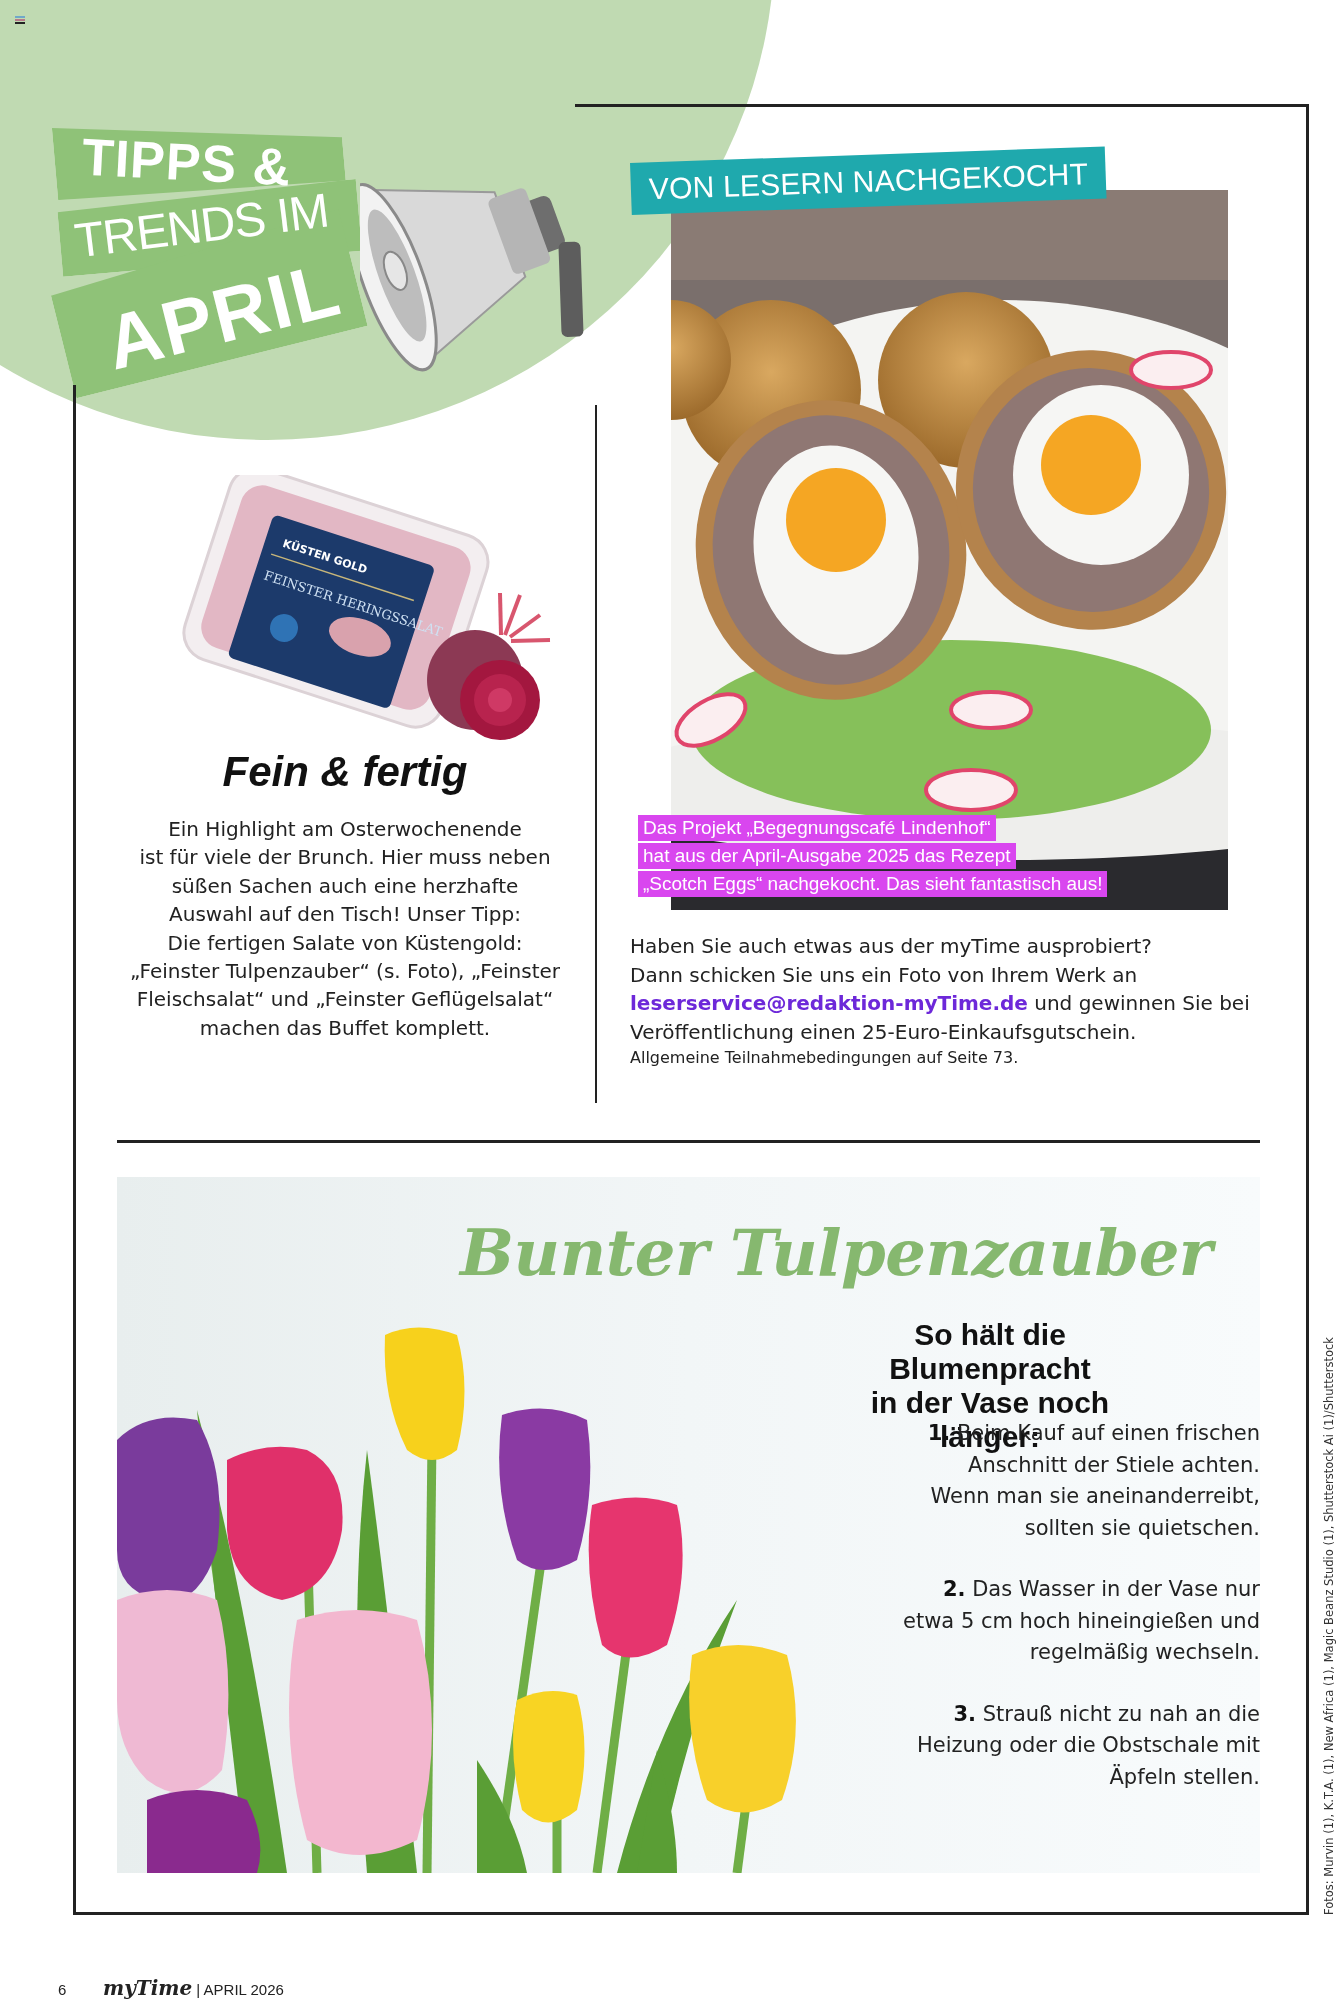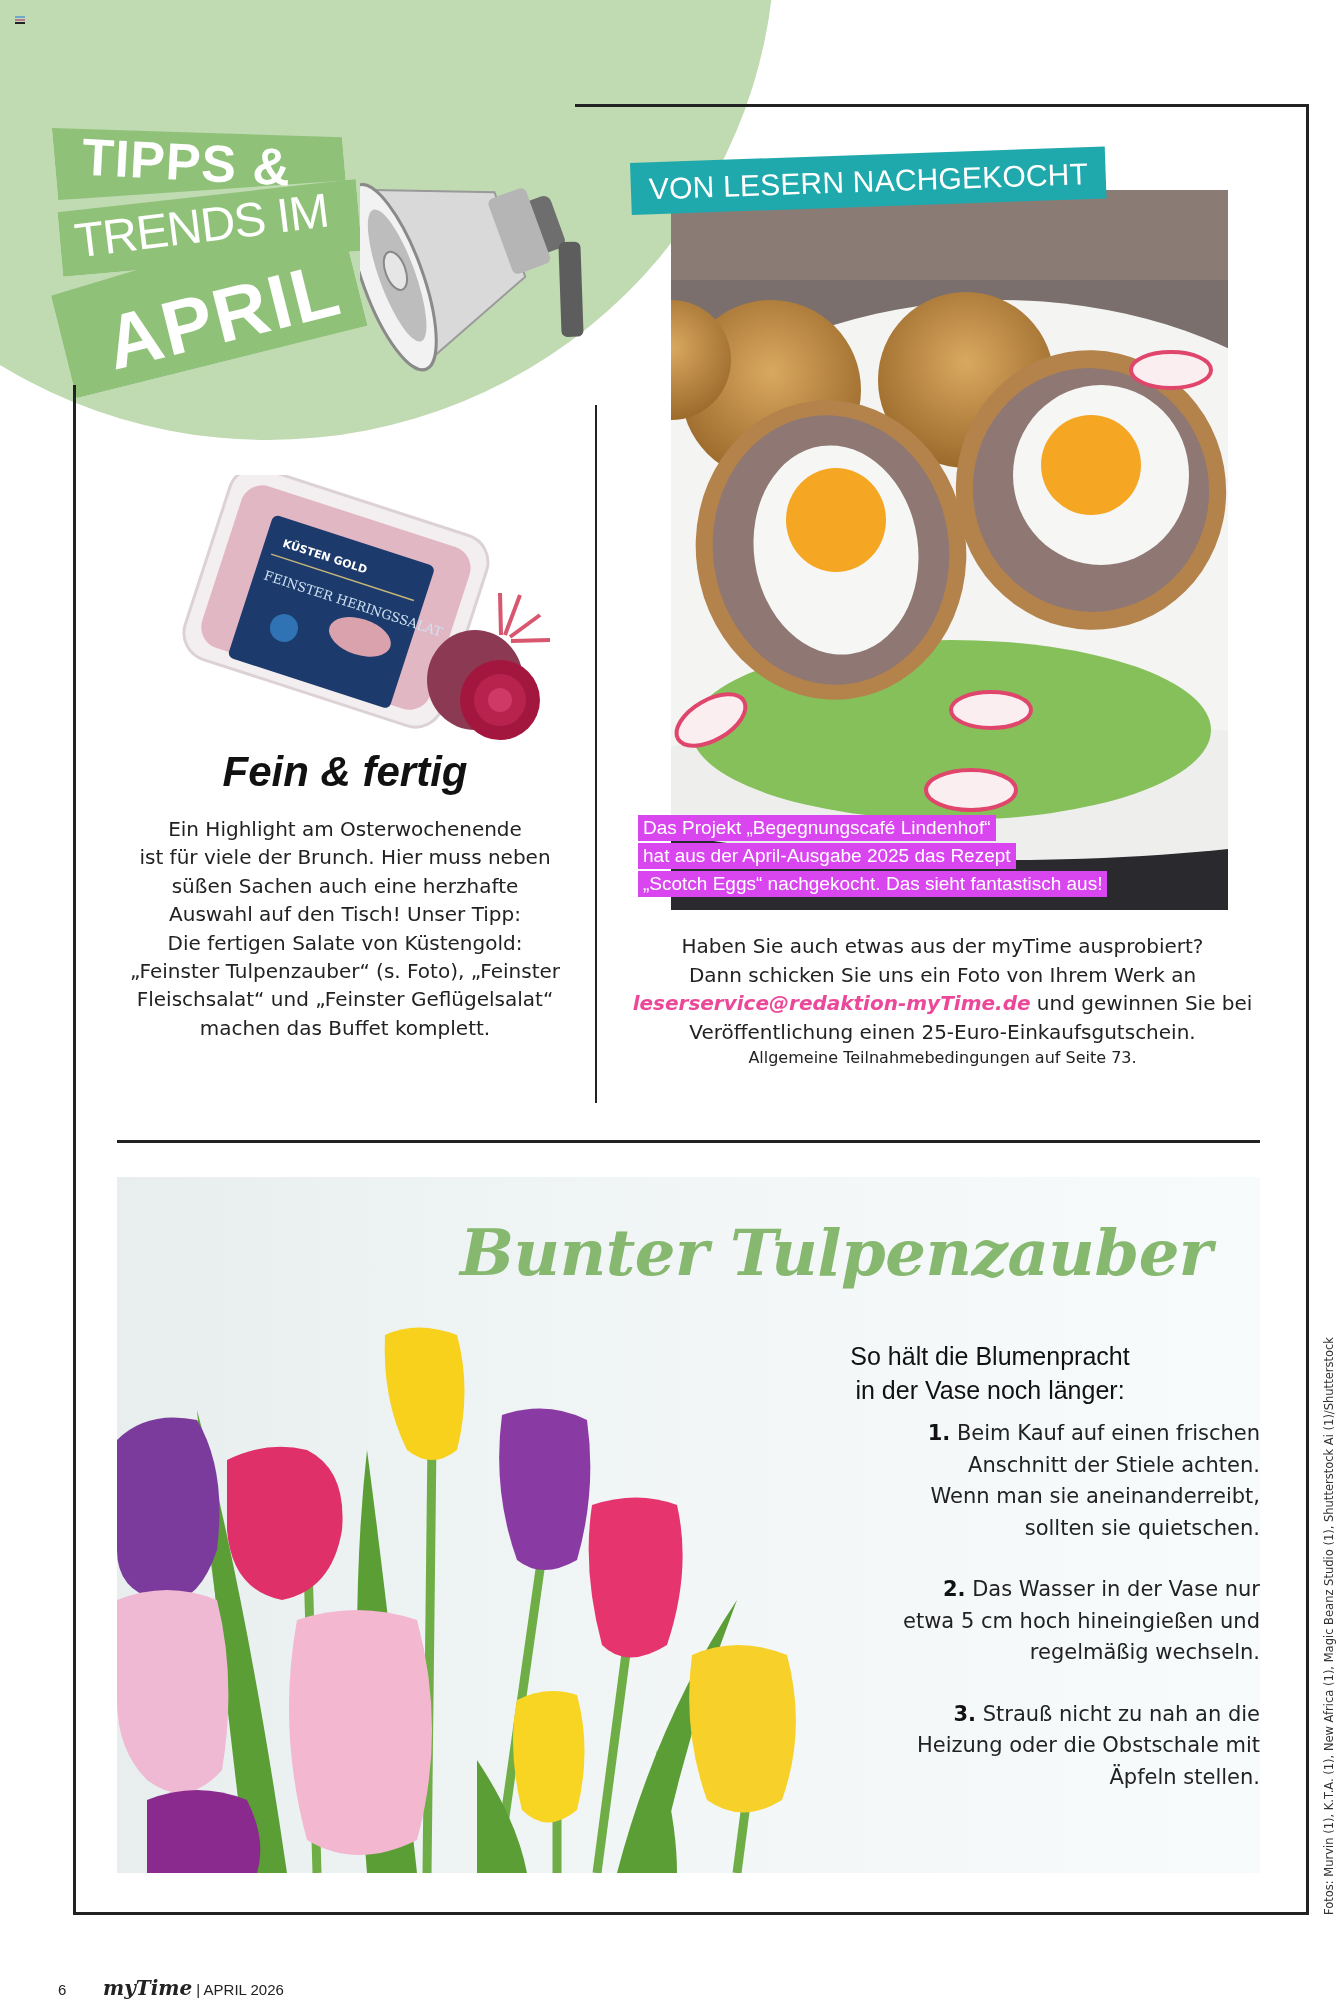--- a/index.html
+++ b/index.html
@@ -36,31 +36,31 @@
   .product { left: 175px; top: 475px; width: 380px; height: 280px; }
   .fein-title { left: 110px; top: 748px; width: 470px; text-align: center; font-family: Liberation Sans, sans-serif; font-style: italic; font-weight: 700; font-size: 42px; color: #111; }
   .fein-body { left: 100px; top: 815px; width: 490px; text-align: center; font-size: 20px; line-height: 28.4px; color: #222; }
   .fein-body p { margin: 0; white-space: nowrap; }
 
   
   .teal-banner { left: 630px; top: 163px; padding: 10px 18px 8px 18px; background: #1fa9ad; color: #ffffff; font-size: 30px; font-family: "Liberation Sans", sans-serif; transform: rotate(-2deg); transform-origin: left top; z-index: 5; white-space: nowrap; letter-spacing: 0.2px; }
   .photo { left: 671px; top: 190px; width: 557px; height: 720px; overflow: hidden; background: #6b625e; }
   .caption { left: 638px; top: 815px; z-index: 5; }
   .caption span { display: inline-block; background: #d946ef; color: #fff; font-size: 19px; line-height: 24px; padding: 1px 5px; margin-bottom: 2px; white-space: nowrap; font-family: "Liberation Sans", sans-serif; }
-  .readers-body { left: 630px; top: 932px; width: 625px; text-align: center; font-size: 20px; line-height: 28.5px; color: #222; }
+  .readers-body { left: 630px; top: 932px; width: 625px; text-align: left; font-size: 20px; line-height: 28.5px; color: #222; }
   .readers-body p { margin: 0; white-space: nowrap; }
-  .readers-body b { font-weight: 700; color: #ec4899; font-style: italic; }
+  .readers-body b { font-weight: 700; color: #6d28d9; }
   .readers-small { font-size: 16px !important; line-height: 24px; }
 
   
   .tulip-bg { left: 117px; top: 1177px; width: 1143px; height: 696px;
               background: linear-gradient(90deg, #e8eeee 0%, #f2f6f7 50%, #f8fbfc 100%); }
   .tulips { left: 117px; top: 1300px; width: 720px; height: 573px; overflow: hidden; }
   .tulip-title { left: 460px; top: 1215px; font-family: "DejaVu Serif", "Liberation Serif", serif; font-style: italic; font-weight: 700; font-size: 64px; color: #86b86f; white-space: nowrap; letter-spacing: -0.5px; }
-  .tips-heading { left: 830px; top: 1318px; width: 320px; text-align: center; font-family: "Liberation Sans", sans-serif; font-weight: 400; font-size: 25px; line-height: 34px; color: #111; margin-top: 21px; }
+  .tips-heading { left: 830px; top: 1318px; width: 320px; text-align: center; font-family: "Liberation Sans", sans-serif; font-weight: 700; font-size: 30px; line-height: 34px; color: #111; }
   .tips { left: 820px; top: 1418px; width: 440px; text-align: right; font-size: 21px; line-height: 31.5px; color: #222; }
   .tips .tip { margin: 0 0 30px 0; }
   .tips .tip-line { display:block; white-space: nowrap; }
   .tips b { font-weight: 700; color:#111; }
 
   
   .credits { left: 1322px; top: 1915px; font-size: 11.5px; color: #333; transform: rotate(-90deg); transform-origin: left top; white-space: nowrap; font-family: "DejaVu Sans", sans-serif; }
 
   
   .footer { left: 58px; top: 1976px; font-size: 15px; color: #222; white-space: nowrap; font-family: "Liberation Sans", sans-serif; }

